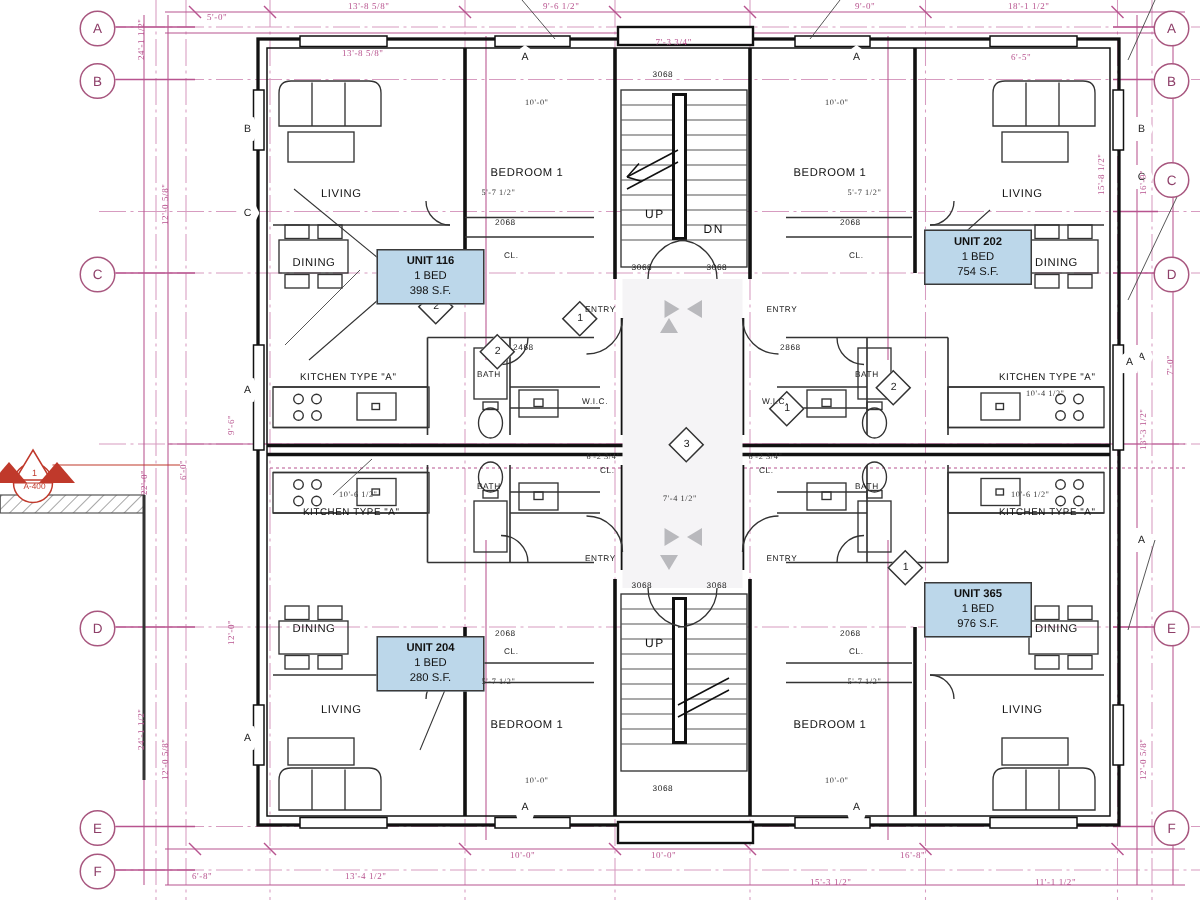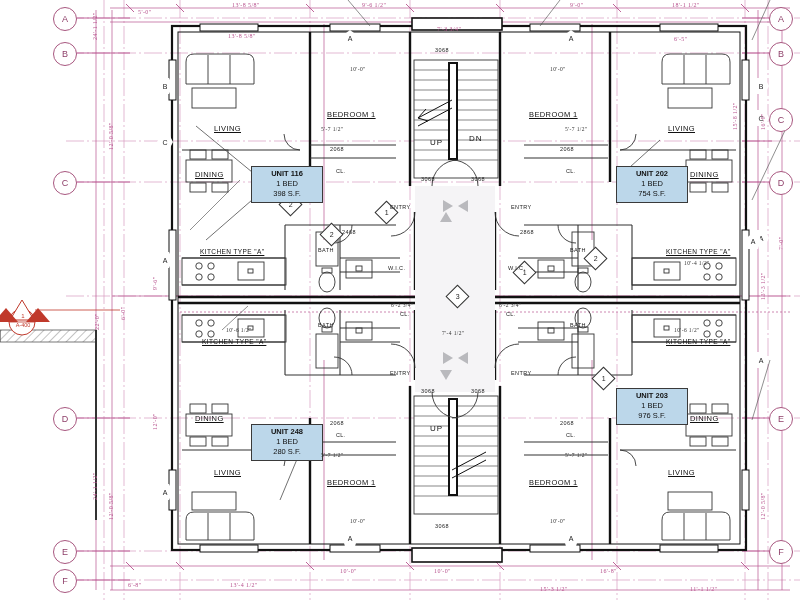--- a/index.html
+++ b/index.html
@@ -3,21 +3,21 @@
 <meta charset="utf-8">
 <style>
   html,body{margin:0;padding:0;background:#ffffff;}
   body{width:800px;height:600px;overflow:hidden;
        font-family:"Liberation Sans", sans-serif;}
   #sheet{position:relative;width:800px;height:600px;background:#ffffff;}
   #sheet svg{position:absolute;left:0;top:0;}
 
   .lbl{position:absolute;white-space:nowrap;color:#1a1a1a;
        font-family:"Liberation Sans", sans-serif;letter-spacing:.4px;}
-  .room{font-size:7.5px;text-decoration:underline;color:#111;}
+  .room{font-size:7.5px;color:#111;}
   .room.sm{font-size:6.5px;}
   .tiny{font-size:5.5px;color:#222;}
   .dim{font-size:6px;color:#b8548f;font-family:"Liberation Serif",serif;}
   .dimk{font-size:5.5px;color:#333;font-family:"Liberation Serif",serif;}
   .updn{font-size:8px;color:#111;letter-spacing:1px;}
 
   .unitbox{position:absolute;background:#bcd7ea;border:1px solid #3a3a3a;
            text-align:center;padding:2px 0 3px 0;line-height:10px;}
   .unitbox div{font-size:7.5px;color:#111;}
   .unitbox .u1{font-weight:bold;}
@@ -539,32 +539,32 @@
     </div>
 
   <div class="secmk" style="left:10px;top:313px;width:26px">1</div>
   <div class="secmk" style="left:6px;top:322px;width:34px;font-size:5.5px">A-400</div>
 
   <div class="unitbox" style="left:251px;top:166px;width:70px">
     <div class="u1">UNIT 116</div>
     <div>1 BED</div>
     <div>398 S.F.</div>
   </div>
-  <div class="unitbox" style="left:616px;top:166px;width:70px">
+  <div class="unitbox" style="left:616px;top:153px;width:70px">
     <div class="u1">UNIT 202</div>
     <div>1 BED</div>
     <div>754 S.F.</div>
   </div>
   <div class="unitbox" style="left:616px;top:388px;width:70px">
-    <div class="u1">UNIT 203</div>
+    <div class="u1">UNIT 365</div>
     <div>1 BED</div>
     <div>976 S.F.</div>
   </div>
   <div class="unitbox" style="left:251px;top:424px;width:70px">
-    <div class="u1">UNIT 248</div>
+    <div class="u1">UNIT 204</div>
     <div>1 BED</div>
     <div>280 S.F.</div>
   </div>
 
   <div class="lbl room" style="left:214px;top:124px">LIVING</div>
   <div class="lbl room" style="left:195px;top:170px">DINING</div>
   <div class="lbl room" style="left:327px;top:110px">BEDROOM 1</div>
   <div class="lbl room sm" style="left:200px;top:248px">KITCHEN TYPE "A"</div>
   <div class="lbl room sm" style="left:202px;top:338px">KITCHEN TYPE "A"</div>
 
@@ -596,21 +596,21 @@
   <div class="lbl tiny" style="left:566px;top:432px">CL.</div>
   <div class="lbl tiny" style="left:400px;top:311px">CL.</div>
   <div class="lbl tiny" style="left:506px;top:311px">CL.</div>
 
   <div class="lbl tiny" style="left:390px;top:204px">ENTRY</div>
   <div class="lbl tiny" style="left:511px;top:204px">ENTRY</div>
   <div class="lbl tiny" style="left:390px;top:370px">ENTRY</div>
   <div class="lbl tiny" style="left:511px;top:370px">ENTRY</div>
 
   <div class="lbl updn" style="left:430px;top:138px">UP</div>
-  <div class="lbl updn" style="left:469px;top:134px">DN</div>
+  <div class="lbl updn" style="left:469px;top:148px">DN</div>
   <div class="lbl updn" style="left:430px;top:424px">UP</div>
 
   <div class="lbl tiny" style="left:435px;top:47px">3068</div>
   <div class="lbl tiny" style="left:435px;top:523px">3068</div>
   <div class="lbl tiny" style="left:421px;top:176px">3068</div>
   <div class="lbl tiny" style="left:471px;top:176px">3068</div>
   <div class="lbl tiny" style="left:421px;top:388px">3068</div>
   <div class="lbl tiny" style="left:471px;top:388px">3068</div>
   <div class="lbl tiny" style="left:342px;top:229px">2468</div>
   <div class="lbl tiny" style="left:520px;top:229px">2868</div>

